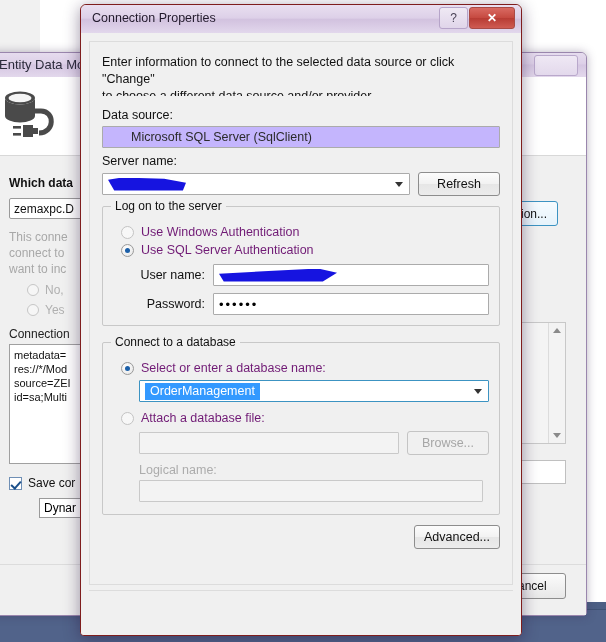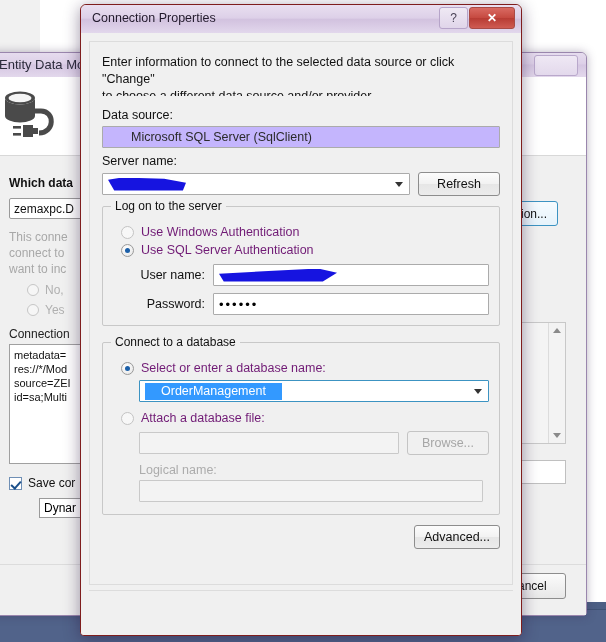--- a/index.html
+++ b/index.html
@@ -166,21 +166,21 @@
   .radio{width:13px;height:13px;border-radius:50%;border:1px solid #9a9a9a;background:radial-gradient(circle at 40% 35%,#fff,#e4e4e4);box-sizing:border-box;position:relative;flex:none;}
   .radio.on:after{content:"";position:absolute;left:3px;top:3px;width:5px;height:5px;border-radius:50%;background:#1b5fa8;}
   .radio.off{border-color:#c3c3c3;background:#f7f7f7;}
   .lbl-row{display:flex;align-items:center;gap:8px;margin-top:7px;}
   .lbl-right{width:92px;text-align:right;font-size:12.5px;color:#111;flex:none;}
   .checkbox{width:13px;height:13px;border:1px solid #b6b6b6;background:#f4f4f4;box-sizing:border-box;flex:none;}
   .redact{background:#1614e0;height:13px;border-radius:2px;}
   .redact.serv{width:78px;margin:0;clip-path:polygon(0 18%,18% 0,72% 10%,100% 40%,96% 100%,8% 100%);}
   .redact.user{width:118px;clip-path:polygon(0 40%,46% 18%,84% 0,100% 32%,88% 100%,4% 100%);}
   .pwd-dots{letter-spacing:2px;font-size:13px;color:#000;line-height:17px;}
-  .sel-text{background:#3399ff;color:#fff;padding:0 16px;}
+  .sel-text{background:#3399ff;color:#fff;padding:0 5px;}
   #dlg-buttons{
     position:absolute;left:8px;right:8px;bottom:8px;height:34px;
     display:flex;align-items:center;
   }
   #dlg-sep{position:absolute;left:8px;right:8px;bottom:44px;height:1px;background:#dcdcdc;}
   .grow{flex:1;}
   .adv-wrap{display:flex;justify-content:flex-end;margin-top:10px;}
   .sub-indent{margin-left:22px;}
   .dim{color:#acacac;}
 </style>

